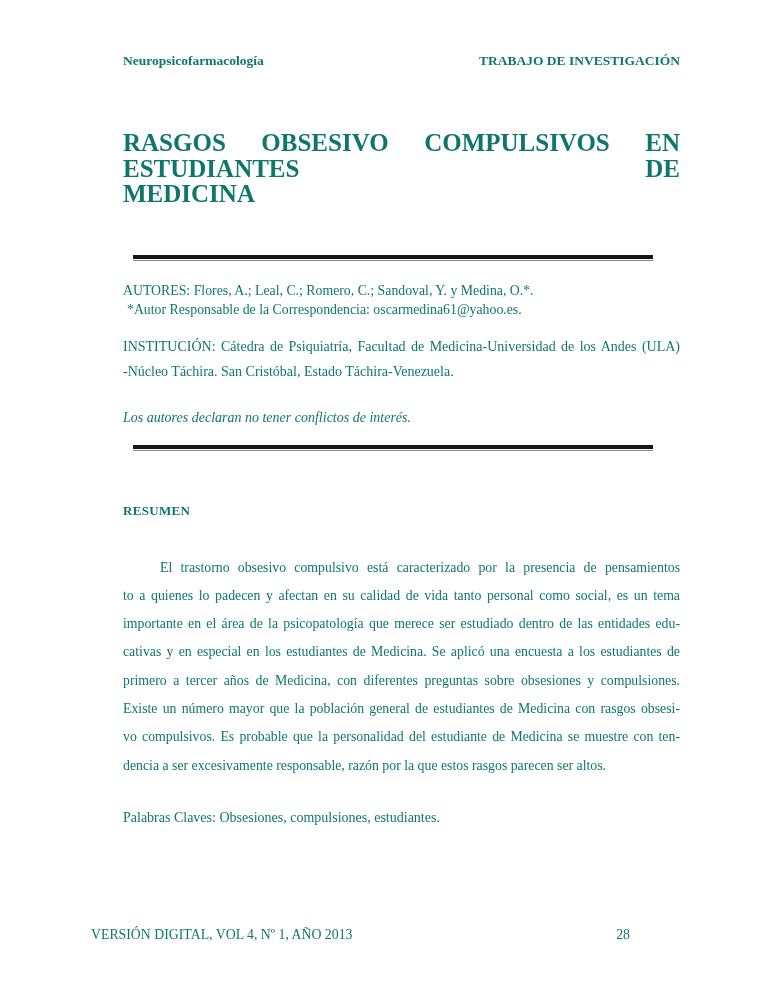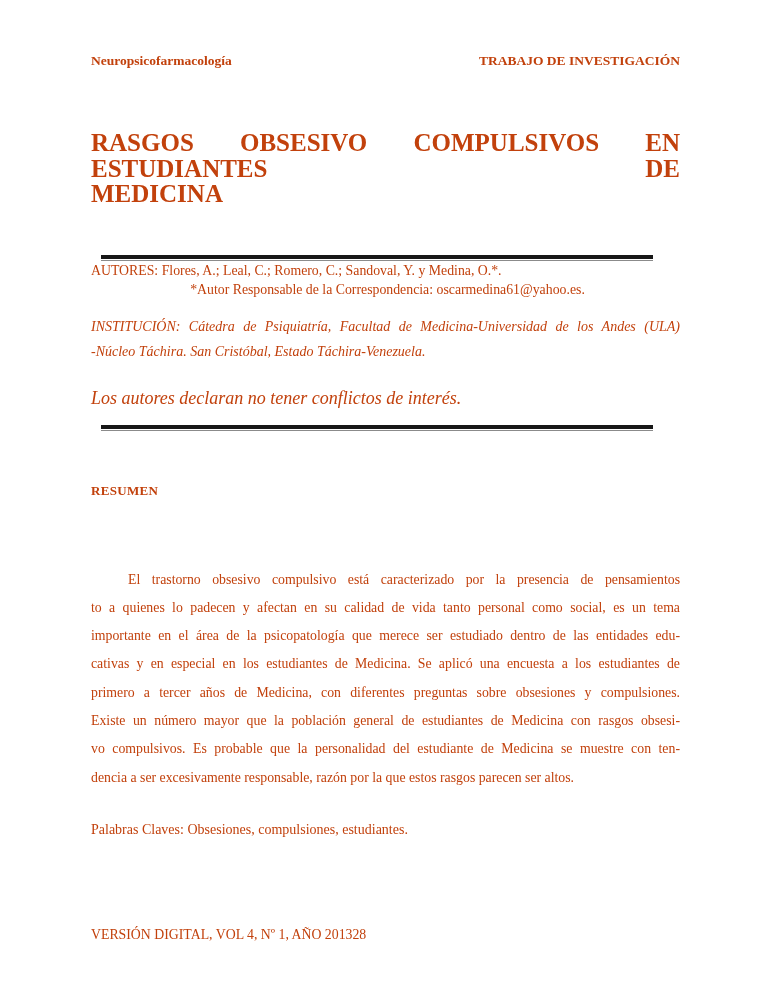--- a/index.html
+++ b/index.html
@@ -1,24 +1,25 @@
 <!DOCTYPE html>
 <html><head>
 <meta charset="utf-8">
 <style>
   html, body { margin: 0; padding: 0; background: #ffffff; }
   .page {
     position: relative;
     width: 772px;
     height: 999px;
     background: #ffffff;
-    color: #c2410c;
+    color: #0f766e;
     font-family: "Liberation Serif", serif;
     overflow: hidden;
     box-sizing: border-box;
+    padding-left: 32px;
   }
   .content { padding: 52px 92px 0 91px; }
 
   .masthead {
     display: flex;
     justify-content: space-between;
     font-weight: bold;
     font-size: 13.5px;
     line-height: 17px;
   }
@@ -35,71 +36,71 @@
     margin: 0 27px 0 10px;
     height: 1px;
     border-top: 4px solid #171717;
     border-bottom: 1px solid #8b8b8b;
     background: #ffffff;
   }
   .rule.first { margin-top: 48px; }
   .rule.second { margin-top: 18px; }
 
   .authors-block {
+    margin-top: 20px;
     font-size: 13.8px;
     line-height: 19px;
   }
-  .correspondence-line { padding-left: 4px; text-align: center; }
+  .correspondence-line { padding-left: 4px; }
 
   .institution-block {
     margin-top: 15px;
     font-size: 14px;
     line-height: 25.5px;
-    font-style: italic;
   }
 
   .conflict-line {
     margin-top: 24px;
     font-style: italic;
-    font-size: 18px;
+    font-size: 14px;
     line-height: 18px;
   }
 
   .abstract-heading {
     margin-top: 51px;
     font-weight: bold;
     font-size: 13px;
     line-height: 18px;
     letter-spacing: 0.3px;
   }
 
   .abstract-body {
-    margin-top: 66px;
+    margin-top: 34px;
     font-size: 13.8px;
     line-height: 28.3px;
   }
   .abstract-body .indent { text-indent: 37px; }
 
   .keywords-line {
     margin-top: 24px;
     font-size: 14px;
     line-height: 28px;
   }
 
   .page-footer {
     position: absolute;
     top: 926px;
     left: 91px;
     right: 92px;
     display: flex;
-    justify-content: flex-start;
+    justify-content: space-between;
     font-size: 13.8px;
     line-height: 17px;
   }
-  .footer-pagenum { margin-right: 40px; }
+  .footer-pagenum { margin-right: 50px; }
 </style>
 </head>
 <body>
 
 <div class="page">
   <div class="content">
 
     <div class="masthead">
       <span>Neuropsicofarmacología</span>
       <span>TRABAJO DE INVESTIGACIÓN</span>

